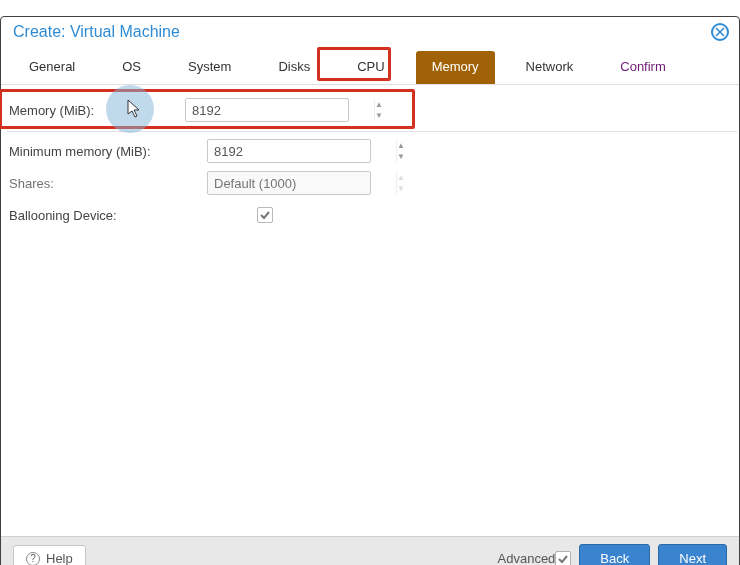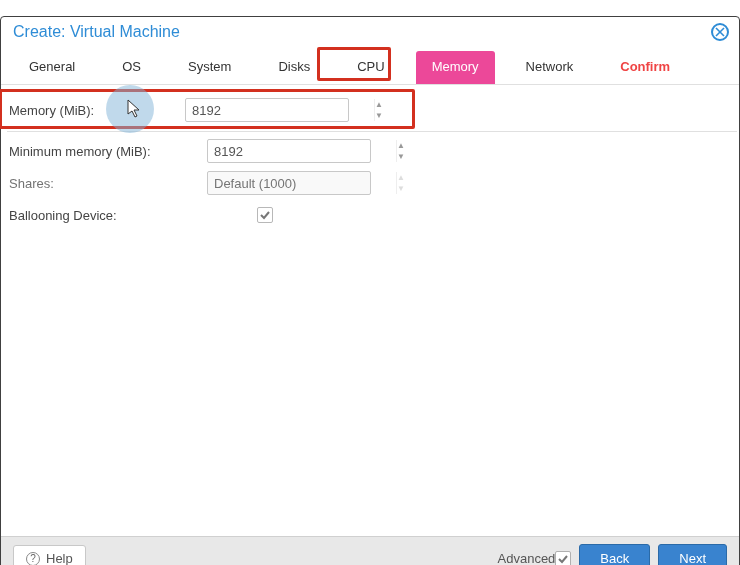--- a/index.html
+++ b/index.html
@@ -7,22 +7,22 @@
 
   .dialog { width: 740px; height: 565px; display: flex; flex-direction: column; position: relative; border: 1px solid #404040; border-radius: 4px; margin-top: 16px; }
 
   .titlebar { display: flex; align-items: center; justify-content: space-between; padding: 6px 10px 6px 12px; }
   .titlebar .title { color: #2E8CD6; font-size: 16px; }
   .close-icon { width: 18px; height: 18px; border: 2px solid #2E8CD6; border-radius: 50%; display: flex; align-items: center; justify-content: center; color: #2E8CD6; cursor: pointer; }
   .close-icon svg { width: 10px; height: 10px; }
 
   .tabbar { display: flex; align-items: flex-end; padding: 4px 12px 0 12px; border-bottom: 1px solid #e0e0e0; gap: 15px; position: relative; }
   .tab { padding: 8px 16px; color: #333; cursor: pointer; font-size: 13px; border-bottom: 2px solid transparent; }
-  .tab.active { background: #ec4899; color: #fff; border-radius: 3px 3px 0 0; }
-  .tab.disabled { color: #ef4444; cursor: default; font-weight: bold; }
+  .tab.active { background: #a16207; color: #fff; border-radius: 3px 3px 0 0; }
+  .tab.disabled { color: #701a75; cursor: default; }
 
   .tab-active-highlight { position: absolute; border: 3px solid #D3301F; border-radius: 2px; pointer-events: none; }
 
   .content { flex: 1; padding: 0; position: relative; background: #fff; }
   .formwrap { padding: 10px 2px 0 6px; }
 
   .form-row { display: flex; align-items: center; height: 30px; margin-bottom: 2px; }
   .form-row .label { width: 200px; padding-left: 2px; color: #444; }
   .form-row.disabled .label { color: #737373; }
 

